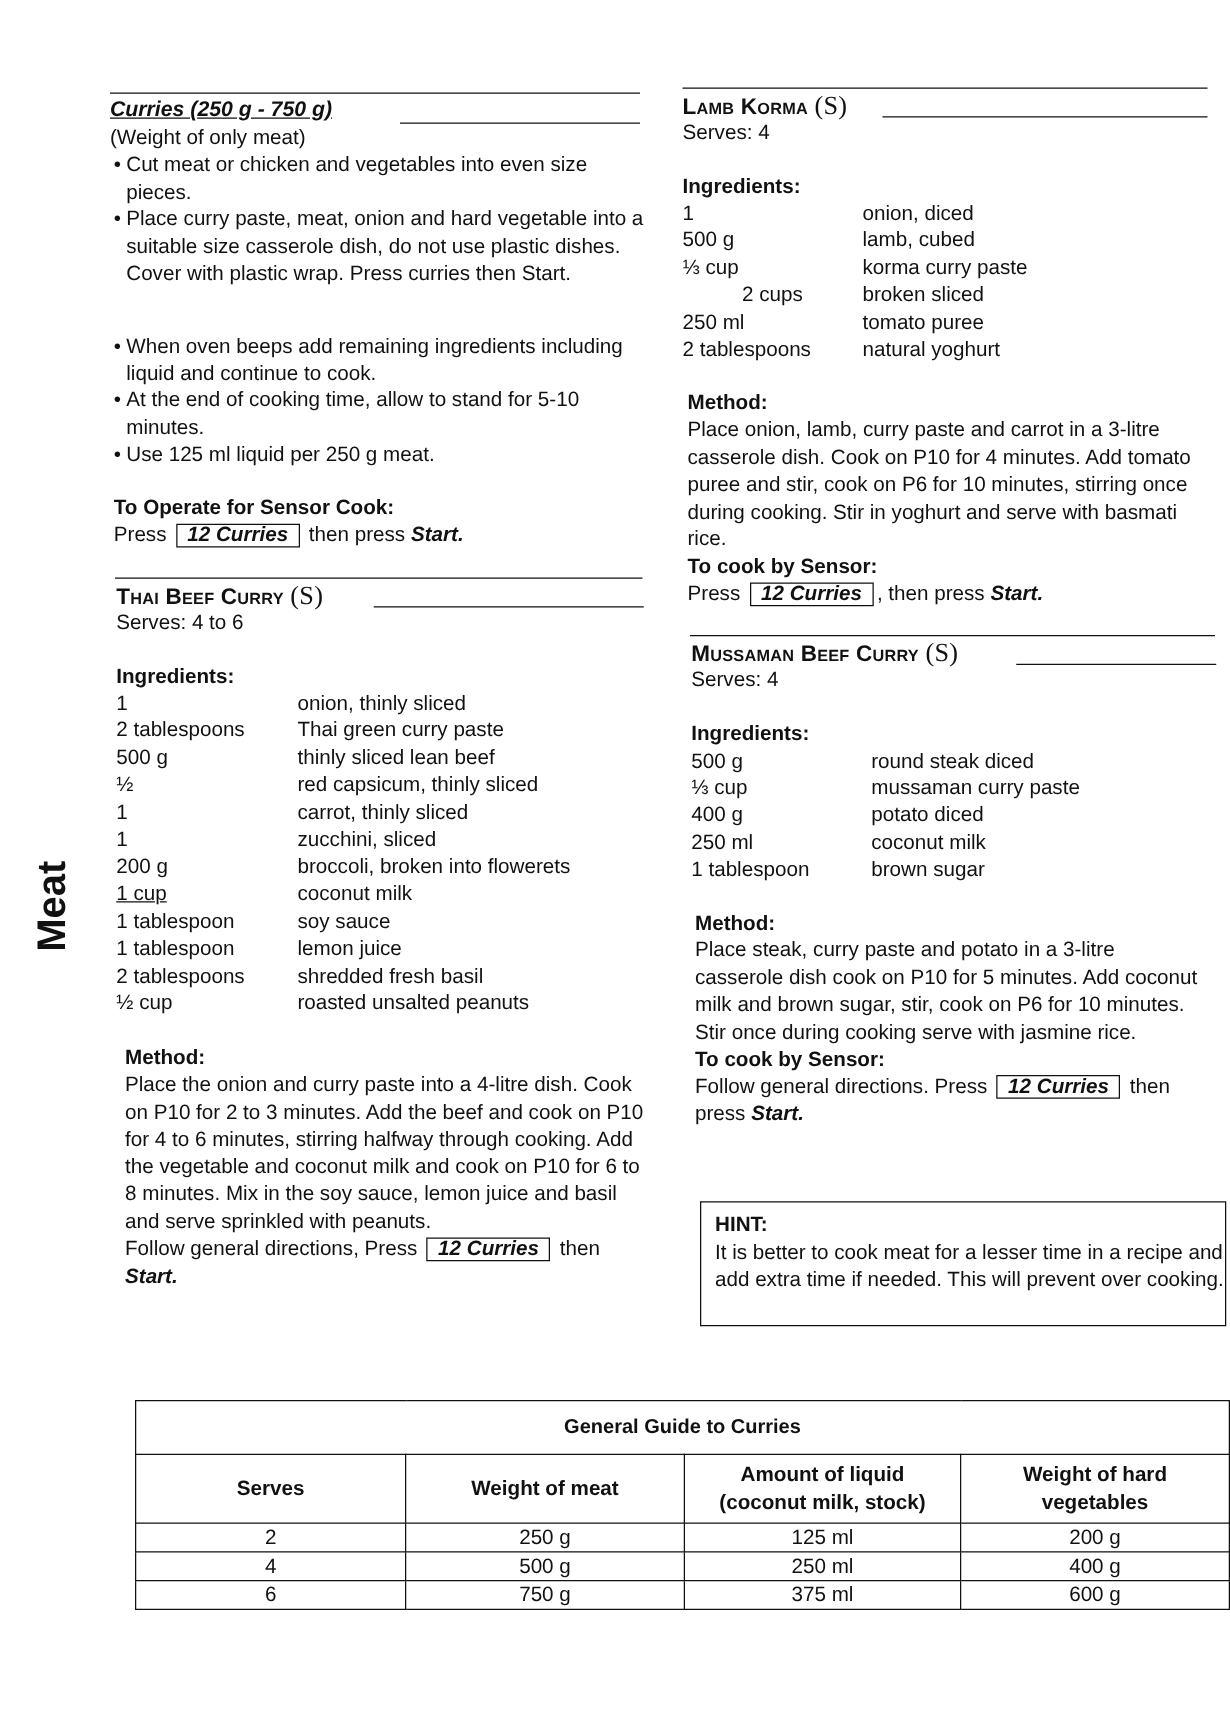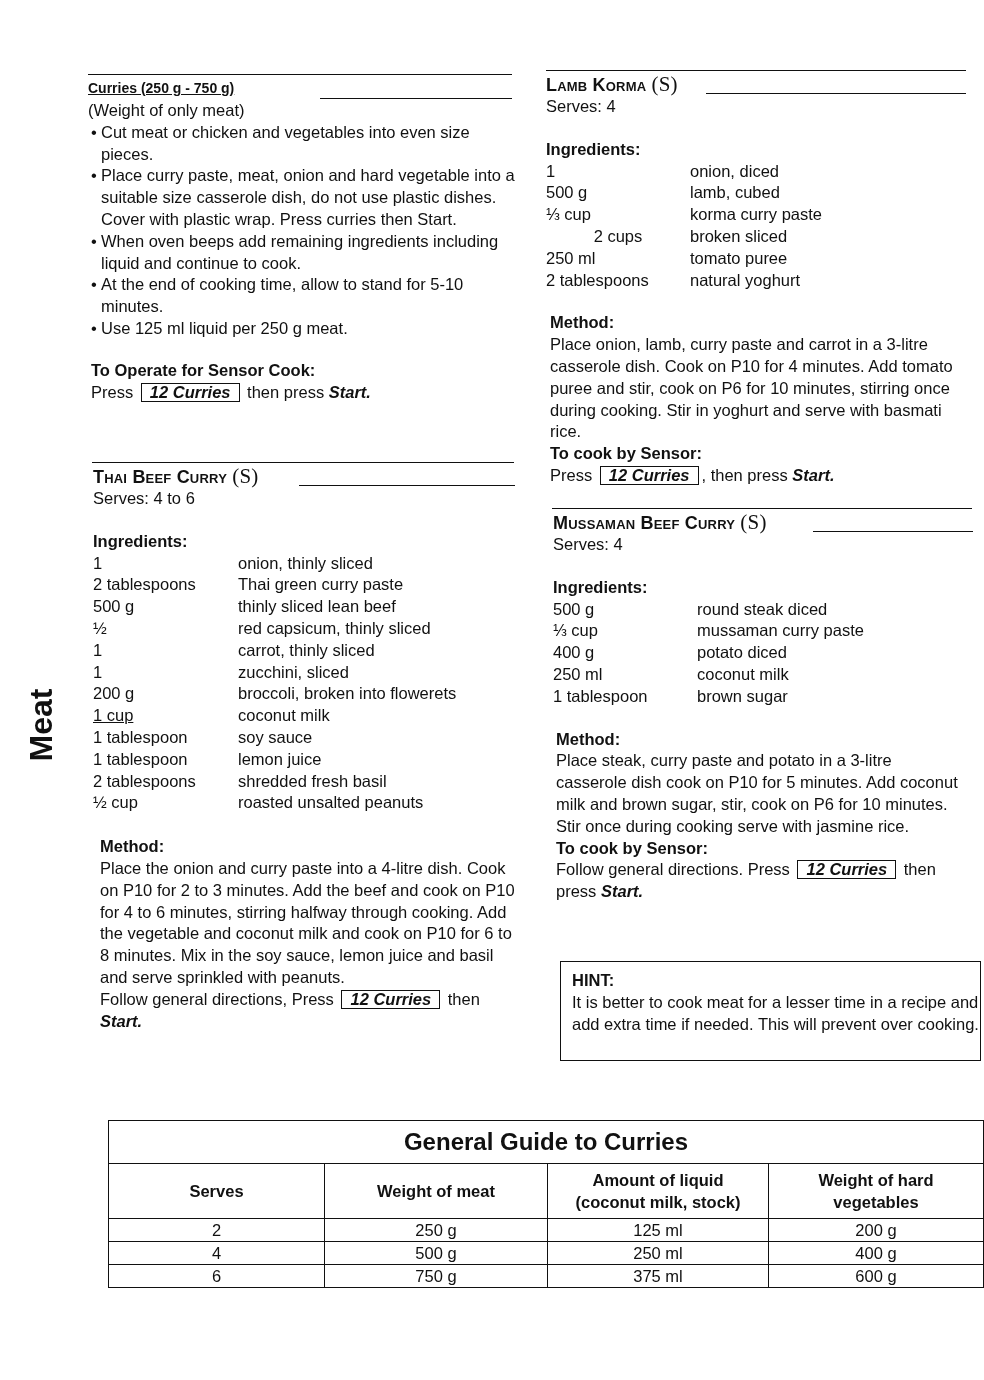--- a/index.html
+++ b/index.html
@@ -1,55 +1,55 @@
 <!DOCTYPE html>
 <html><head>
   <meta charset="utf-8">
   <style>
     html, body { margin:0; padding:0; background:#ffffff; }
     body { width:984px; height:1380px; position:relative; overflow:hidden;
            font-family:"Liberation Sans", sans-serif; color:#111; font-size:16.5px; line-height:21.8px; }
     .col { position:absolute; }
-    .h-main { font-weight:bold; font-size:14px; line-height:24px; position:relative; }
+    .h-main { font-weight:bold; font-size:17px; line-height:24px; position:relative;font-style:italic; }
     .h-main span.u { text-decoration:underline; }
     .rule { position:absolute; height:0; border-top:1.5px solid #111; }
     .sc-title { font-weight:bold; font-variant:small-caps; font-size:18px; letter-spacing:0.2px; line-height:22px; }
     .sc-title .s { font-family:"Liberation Serif", serif; font-variant:normal; font-weight:normal; font-size:21px; }
     .bold { font-weight:bold; }
     .bullet { padding-left:13px; text-indent:-10px; }
     .bullet::before { content:"\2022"; display:inline-block; width:10px; text-indent:0; }
     .ing { display:flex; }
     .ing .q { flex:0 0 auto; }
     .key { display:inline-block; border:1.5px solid #111; padding:0 8px; font-weight:bold; font-style:italic; line-height:17px; margin:0 3px; }
     .start { font-weight:bold; font-style:italic; }
     .hint { position:absolute; border:1.5px solid #111; padding:8px 0 8px 11px; }
     .side-tab { position:absolute; left:22px; top:690px; width:40px; height:70px; }
     .side-tab span { position:absolute; left:50%; top:50%; transform:translate(-50%,-50%) rotate(-90deg);
       font-weight:bold; font-size:32px; white-space:nowrap; }
     table.guide { position:absolute; left:108px; top:1120px; width:876px; border-collapse:collapse; font-size:16.5px; }
     table.guide td, table.guide th { border:1.5px solid #111; text-align:center; padding:0; }
-    table.guide th.title { font-size:24px; font-weight:bold; height:42px; text-align:center; }
+    table.guide th.title { font-size:16px; font-weight:bold; height:42px; text-align:center; }
     table.guide th.ch { font-weight:bold; height:54px; font-size:16.5px; line-height:22px; }
     table.guide td { height:22px; line-height:22px; }
   </style>
 </head>
 <body>
 
 <div class="side-tab">
   <span>Meat</span>
 </div>
 
 <div class="rule" style="left:88px; top:74px; width:424px;"></div>
 <div class="col" style="left:88px; top:76px; width:430px;">
   <div class="h-main"><span class="u">Curries (250 g - 750 g)</span></div>
   <div class="rule" style="left:232px; top:22px; width:192px;"></div>
   <div>(Weight of only meat)</div>
   <div class="bullet">Cut meat or chicken and vegetables into even size pieces.</div>
   <div class="bullet" style="width:416px;">Place curry paste, meat, onion and hard vegetable into a suitable size casserole dish, do not use plastic dishes. Cover with plastic wrap. Press curries then Start.</div>
-  <div class="bullet" style="width:400px;">When oven beeps add remaining ingredients including liquid and continue to cook.</div>
+  <div class="bullet" style="width:400px;margin-top:36px;">When oven beeps add remaining ingredients including liquid and continue to cook.</div>
   <div class="bullet" style="width:416px;">At the end of cooking time, allow to stand for 5-10 minutes.</div>
   <div class="bullet">Use 125 ml liquid per 250 g meat.</div>
   <div style="height:20px;"></div>
   <div class="bold" style="padding-left:3px;">To Operate for Sensor Cook:</div>
   <div style="padding-left:3px;">
     <span>Press</span>
     <span class="key">12 Curries</span>
     <span>then press</span>
     <span class="start">Start.</span>
   </div>

